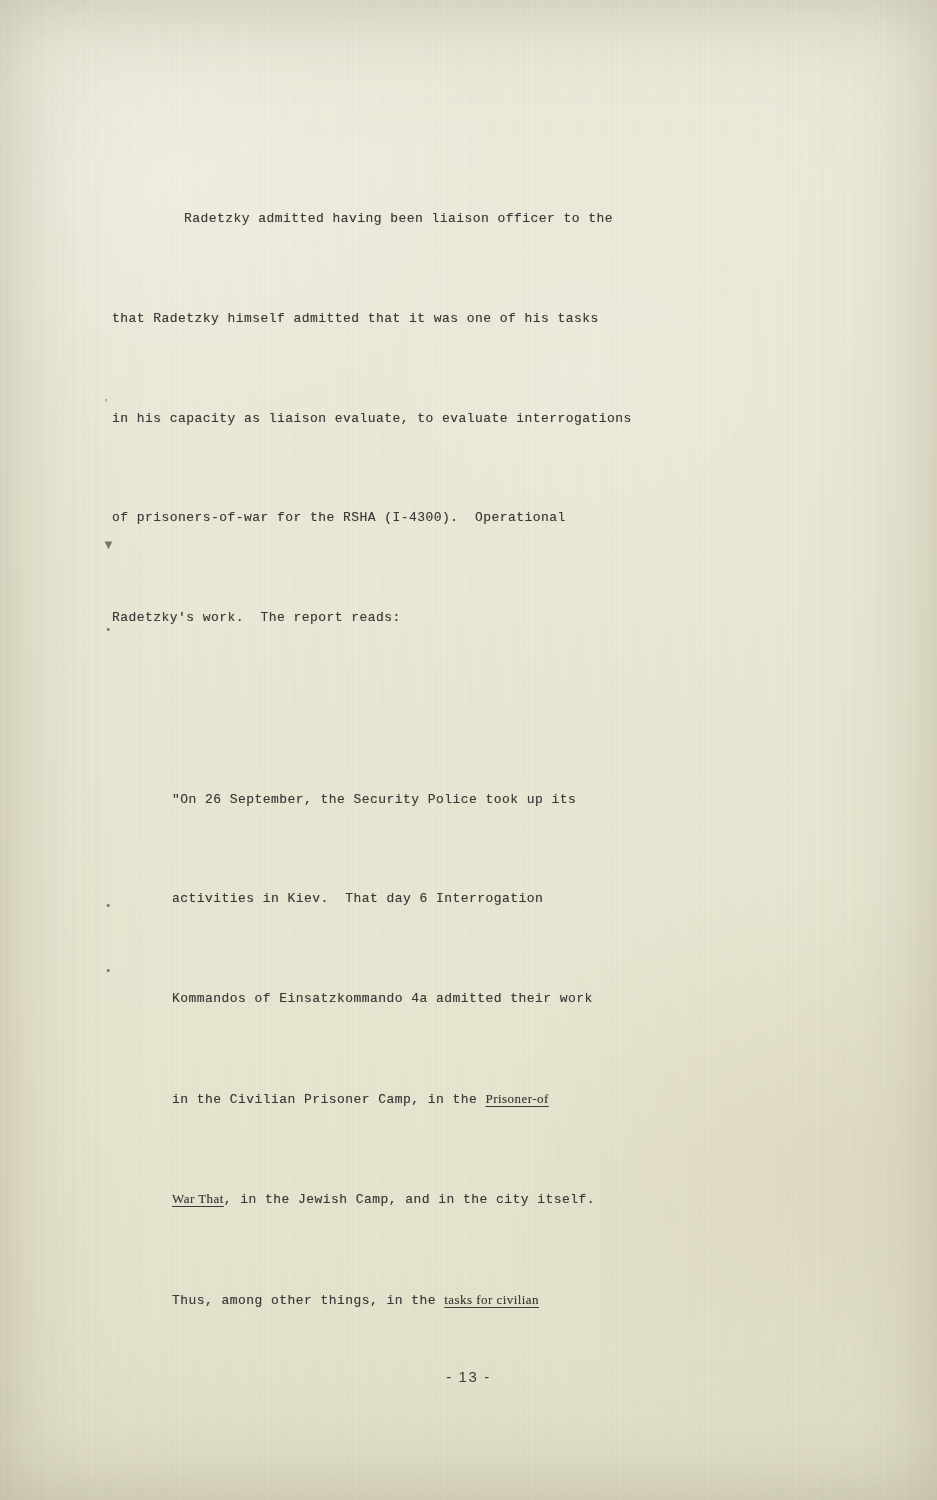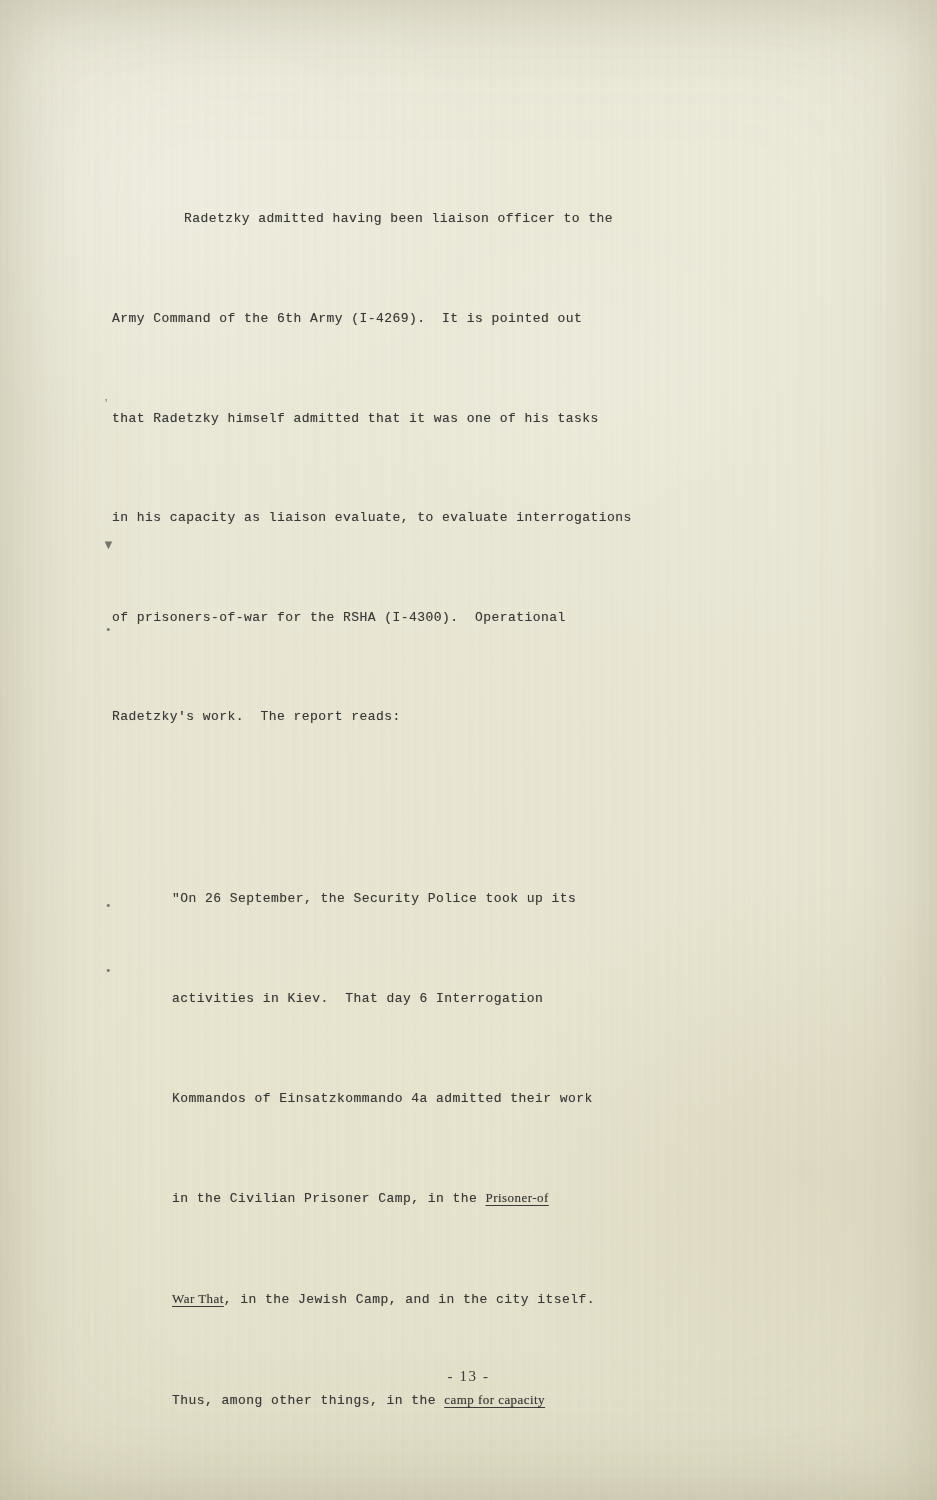--- a/index.html
+++ b/index.html
@@ -92,21 +92,21 @@
 
   .page-number {
     position: absolute;
     left: 0;
     right: 0;
     top: 1368px;
     text-align: center;
     color: #3d3d3a;
     font-size: 15px;
     letter-spacing: 1.6px;
-    font-family: Liberation Serif, serif;
+    font-family: Liberation Sans, sans-serif;
   }
 
   
   .speckle {
     position: absolute;
     inset: 0;
     pointer-events: none;
     opacity: 0.35;
     background-image:
       radial-gradient(circle at 12% 30%, rgba(90,85,60,0.10) 0 1px, transparent 1px),
@@ -126,34 +126,33 @@
   <span class="margin-mark" style="left:105px; top:395px;">'</span>
   <span class="margin-mark" style="left:102px; top:537px;">▼</span>
   <span class="margin-mark" style="left:106px; top:622px;">•</span>
   <span class="margin-mark" style="left:106px; top:898px;">•</span>
   <span class="margin-mark" style="left:106px; top:963px;">•</span>
 
   <div class="text-block">
 
     <p class="para intro">
       <span class="line firstline">Radetzky admitted having been liaison officer to the</span>
-      <span class="line">Army Command of the 6th Army (I-4269).  It is pointed out</span>
       <span class="line">that Radetzky himself admitted that it was one of his tasks</span>
       <span class="line">in his capacity as liaison evaluate, to evaluate interrogations</span>
       <span class="line">of prisoners-of-war for the RSHA (I-4300).  Operational</span>
       <span class="line">Radetzky's work.  The report reads:</span>
     </p>
 
     <p class="para quote">
       <span class="line">"On 26 September, the Security Police took up its</span>
       <span class="line">activities in Kiev.  That day 6 Interrogation</span>
       <span class="line">Kommandos of Einsatzkommando 4a admitted their work</span>
       <span class="line">in the Civilian Prisoner Camp, in the <span class="u">Prisoner-of</span></span>
       <span class="line"><span class="u">War That</span>, in the Jewish Camp, and in the city itself.</span>
-      <span class="line">Thus, among other things, in the <span class="u">camp for capacity</span></span>
+      <span class="line">Thus, among other things, in the <span class="u">tasks for civilian</span></span>
       
       
       
       
       
       
       
       
       
       

